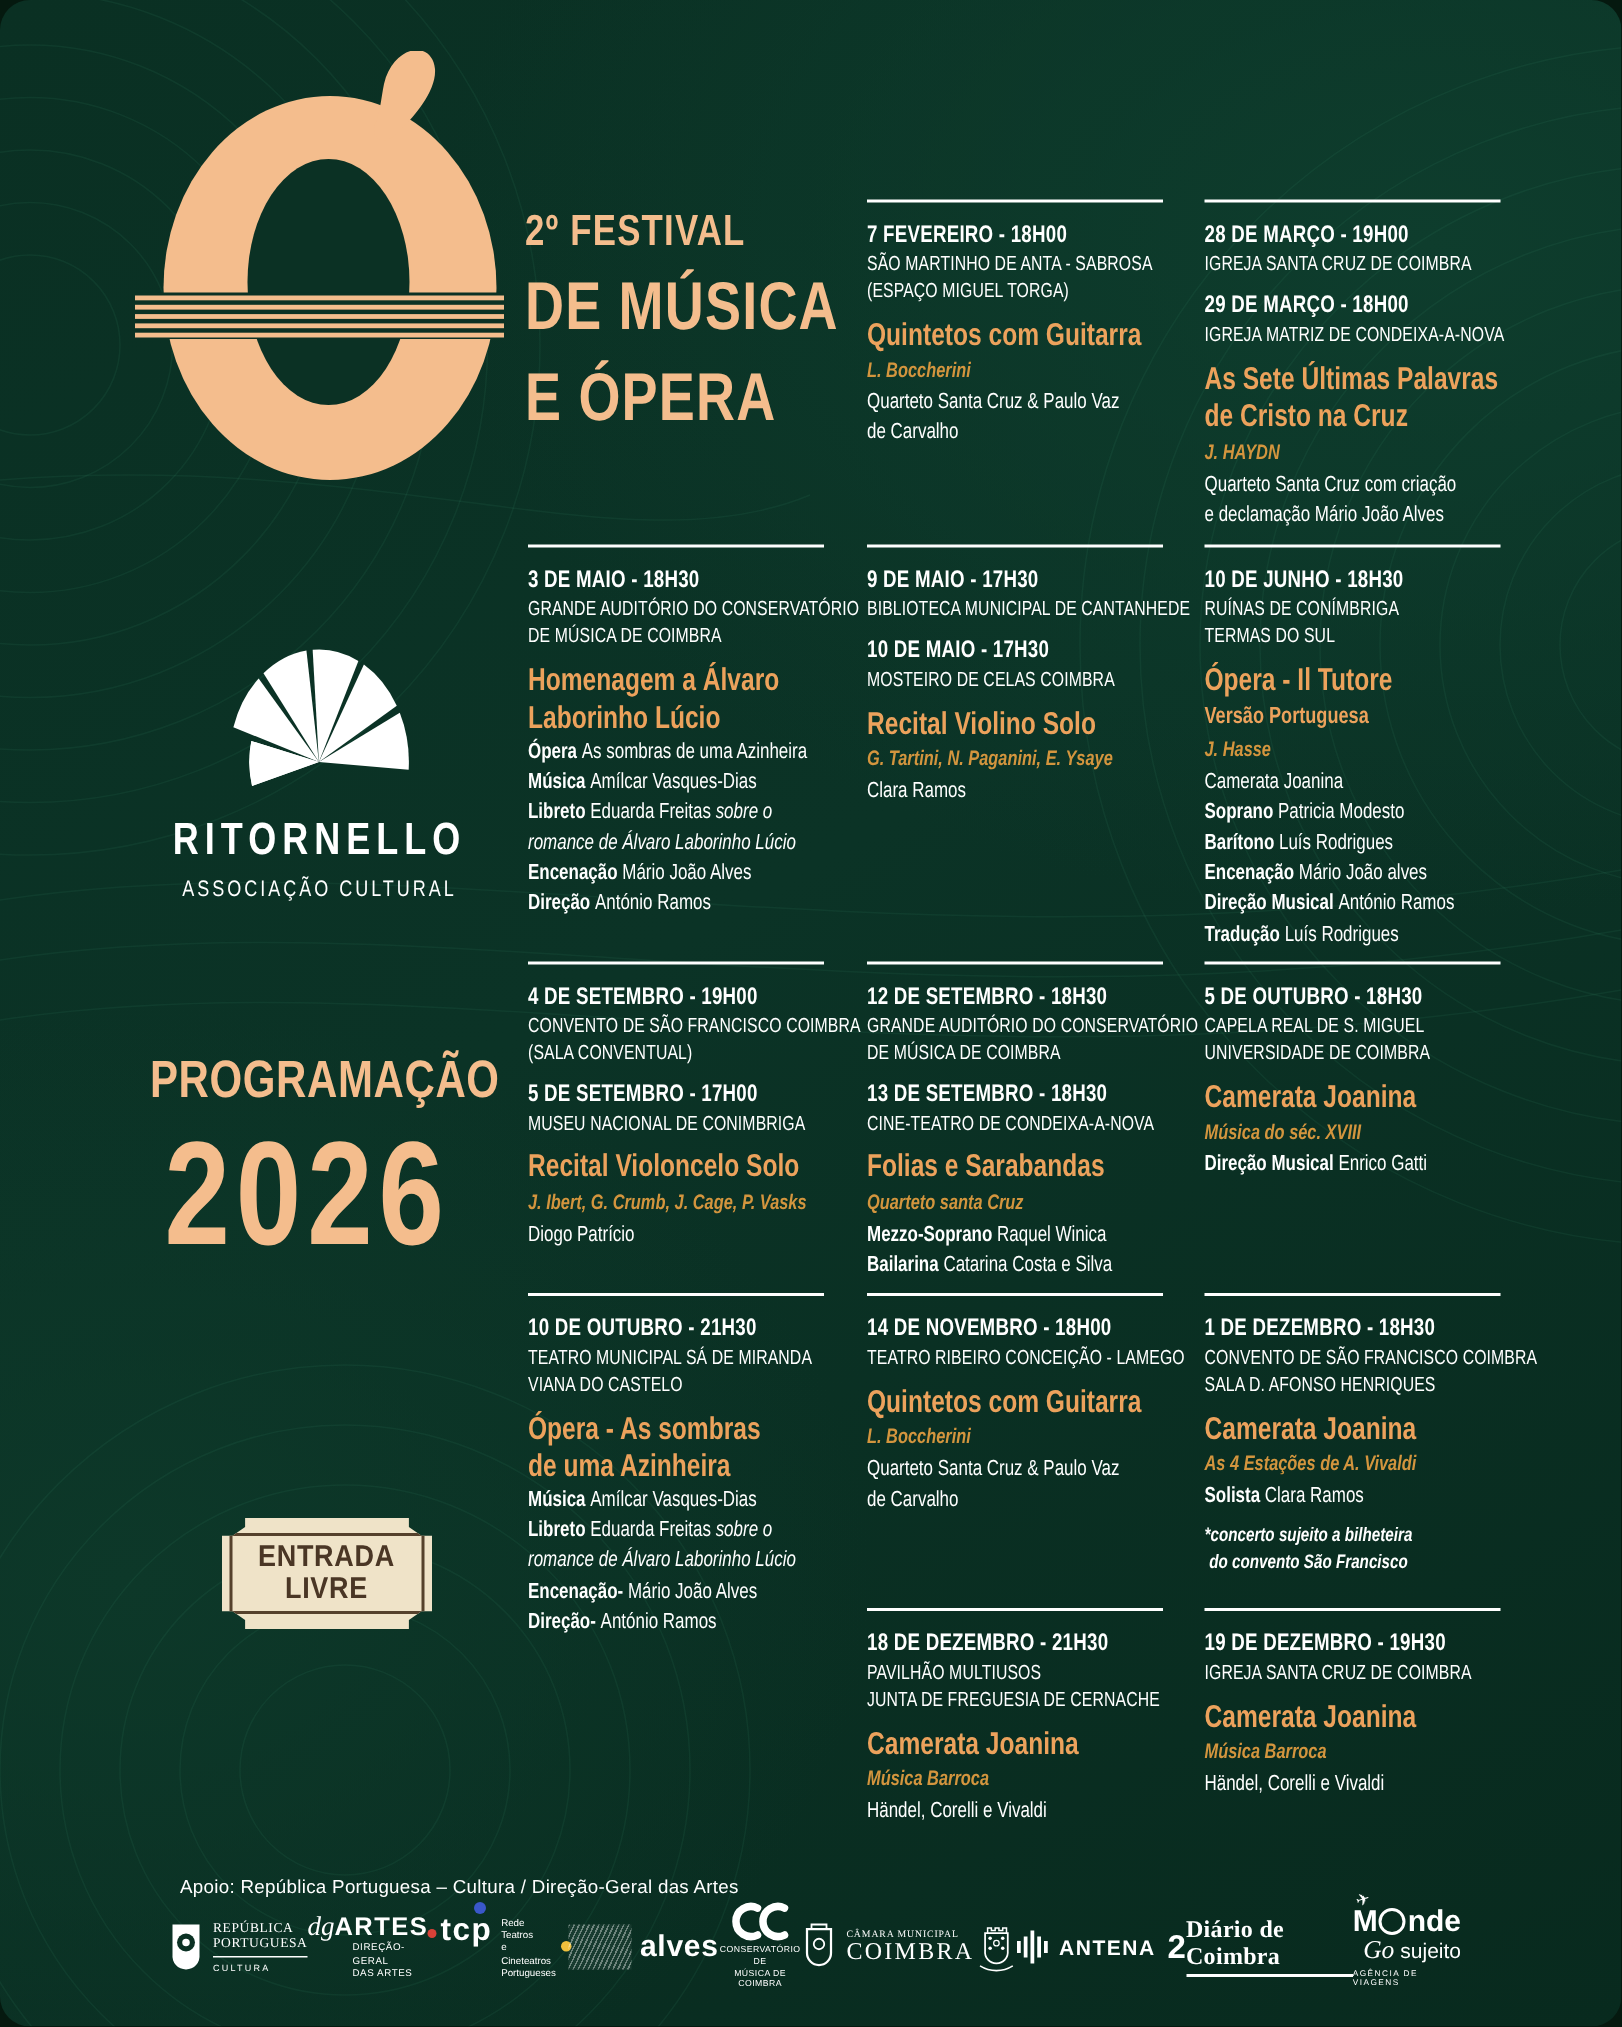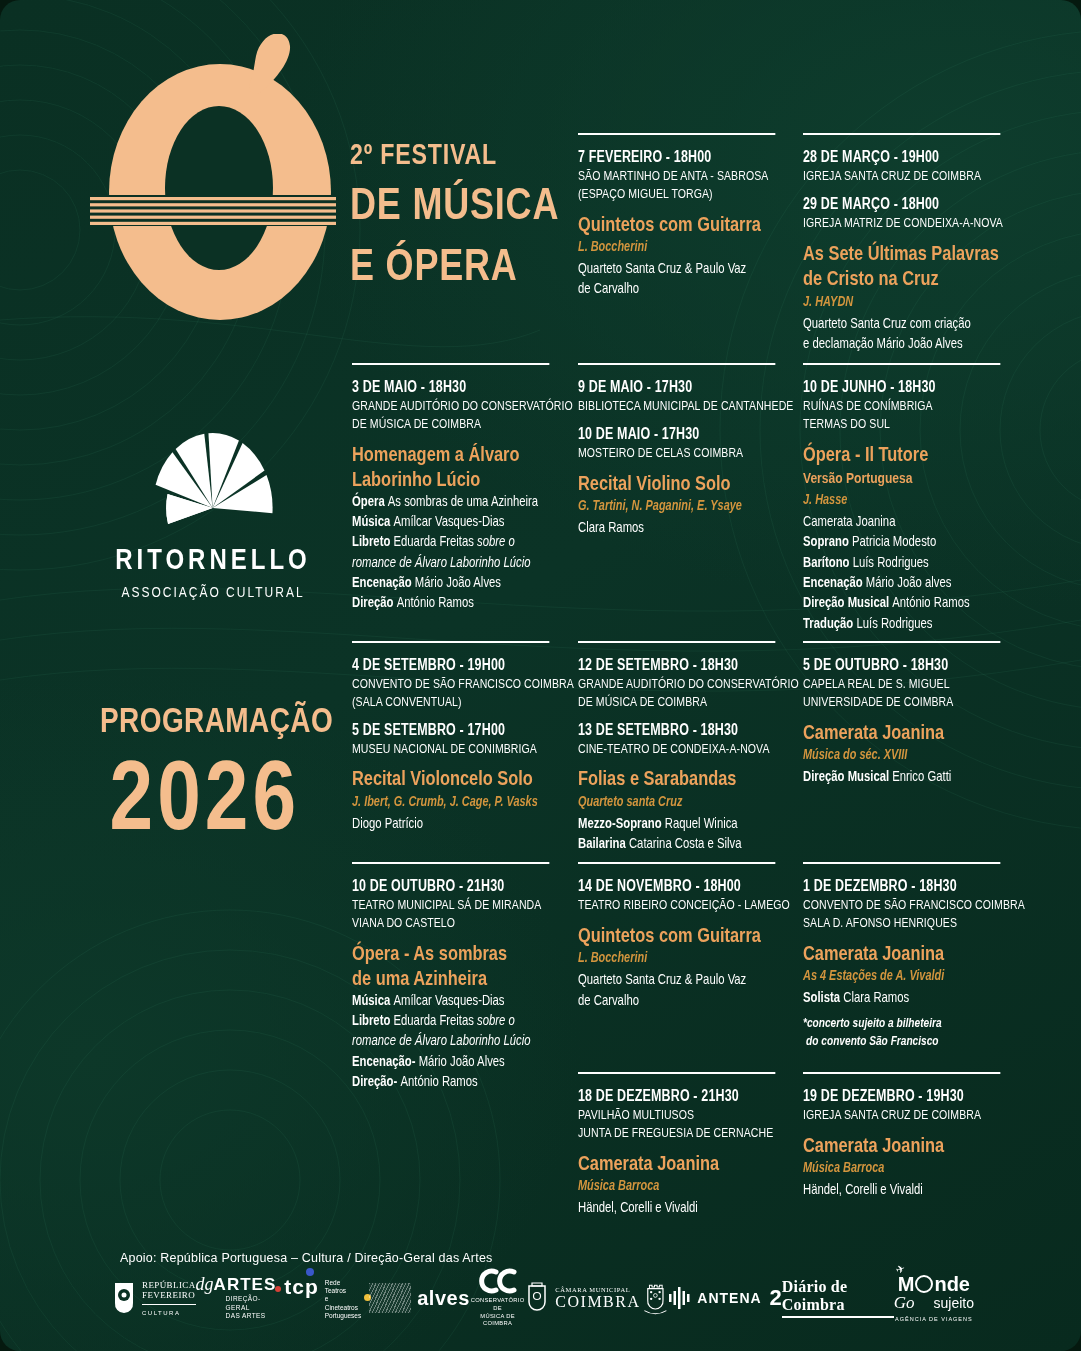--- a/index.html
+++ b/index.html
@@ -81,21 +81,21 @@
   .cam-sub{font-family:"Liberation Serif",serif;font-size:6.5px;letter-spacing:.6px;}
   .cam-name{font-family:"Liberation Serif",serif;font-size:16px;letter-spacing:1.5px;}
   .ant-name{font-weight:bold;font-size:14px;letter-spacing:1px;text-align:right;}
   .ant-num{font-weight:bold;font-size:22px;margin-left:2px;}
   .lg-diario{font-family:"Liberation Serif",serif;font-weight:bold;font-size:16px;
     border-bottom:2px solid #fff;padding-bottom:2px;letter-spacing:.2px;}
   .lg-monde{flex-direction:column;gap:0;position:relative;align-items:center;}
   .monde-row{display:flex;align-items:center;font-weight:bold;font-size:20px;line-height:1;}
   .monde-o{width:14px;height:14px;border:2.5px solid #fff;border-radius:50%;margin:0 1px;}
   .monde-plane{position:absolute;top:-11px;left:2px;font-size:11px;transform:rotate(-18deg);}
-  .monde-row2{display:flex;align-items:baseline;gap:19px;margin-top:-1px;align-self:flex-end;}
+  .monde-row2{display:flex;align-items:baseline;gap:4px;margin-top:-1px;align-self:flex-end;}
   .monde-go{font-family:"Liberation Serif",serif;font-style:italic;font-size:17px;}
   .monde-travel{font-size:14px;}
   .monde-sub{font-size:5.5px;letter-spacing:1px;margin-top:3px;}
 </style>
 </head>
 <body>
 
 <div class="poster">
 
   <svg class="waves" width="1081" height="1351" viewBox="0 0 1081 1351">
@@ -163,20 +163,26 @@
     </svg>
     <div class="rit-name">RITORNELLO</div>
     <div class="rit-sub">ASSOCIAÇÃO CULTURAL</div>
   </div>
 
   <div class="programacao">
     <div class="prog-label">PROGRAMAÇÃO</div>
     <div class="prog-year">2026</div>
   </div>
 
+  <div class="ticket">
+    <div class="ticket-inner">
+      <div class="tk1">ENTRADA</div>
+      <div class="tk2">LIVRE</div>
+    </div>
+  </div>
 
   <div id="events">
       <div class="event" style="left: 578px; top: 133px;">
         <div class="e-rule"></div>
         <div class="e-dategroup">
           <div class="e-date">7 FEVEREIRO  - 18H00</div>
           <div class="e-venue">SÃO MARTINHO DE ANTA - SABROSA</div>
           <div class="e-venue">(ESPAÇO MIGUEL TORGA)</div>
         </div>
         <div class="e-title">Quintetos com Guitarra</div>
@@ -357,21 +363,21 @@
 
     <div class="lg">
       <svg width="24" height="32" viewBox="0 0 24 32">
         <path d="M3,1 h18 v20 a9,9 0 0 1 -9,10 a9,9 0 0 1 -9,-10 Z" fill="#fff"></path>
         <circle cx="12" cy="13" r="6" fill="#0B3124"></circle>
         <circle cx="12" cy="13" r="2.5" fill="#fff"></circle>
       </svg>
       <div class="col">
         <div class="rep-text">
           <div>REPÚBLICA</div>
-          <div>FEVEREIRO</div>
+          <div>PORTUGUESA</div>
         </div>
         <div class="rep-cultura">CULTURA</div>
       </div>
     </div>
 
     <div class="col">
       <div class="dg-row">
         <span class="dg">dg</span>
         <span class="artes">ARTES</span>
       </div>

